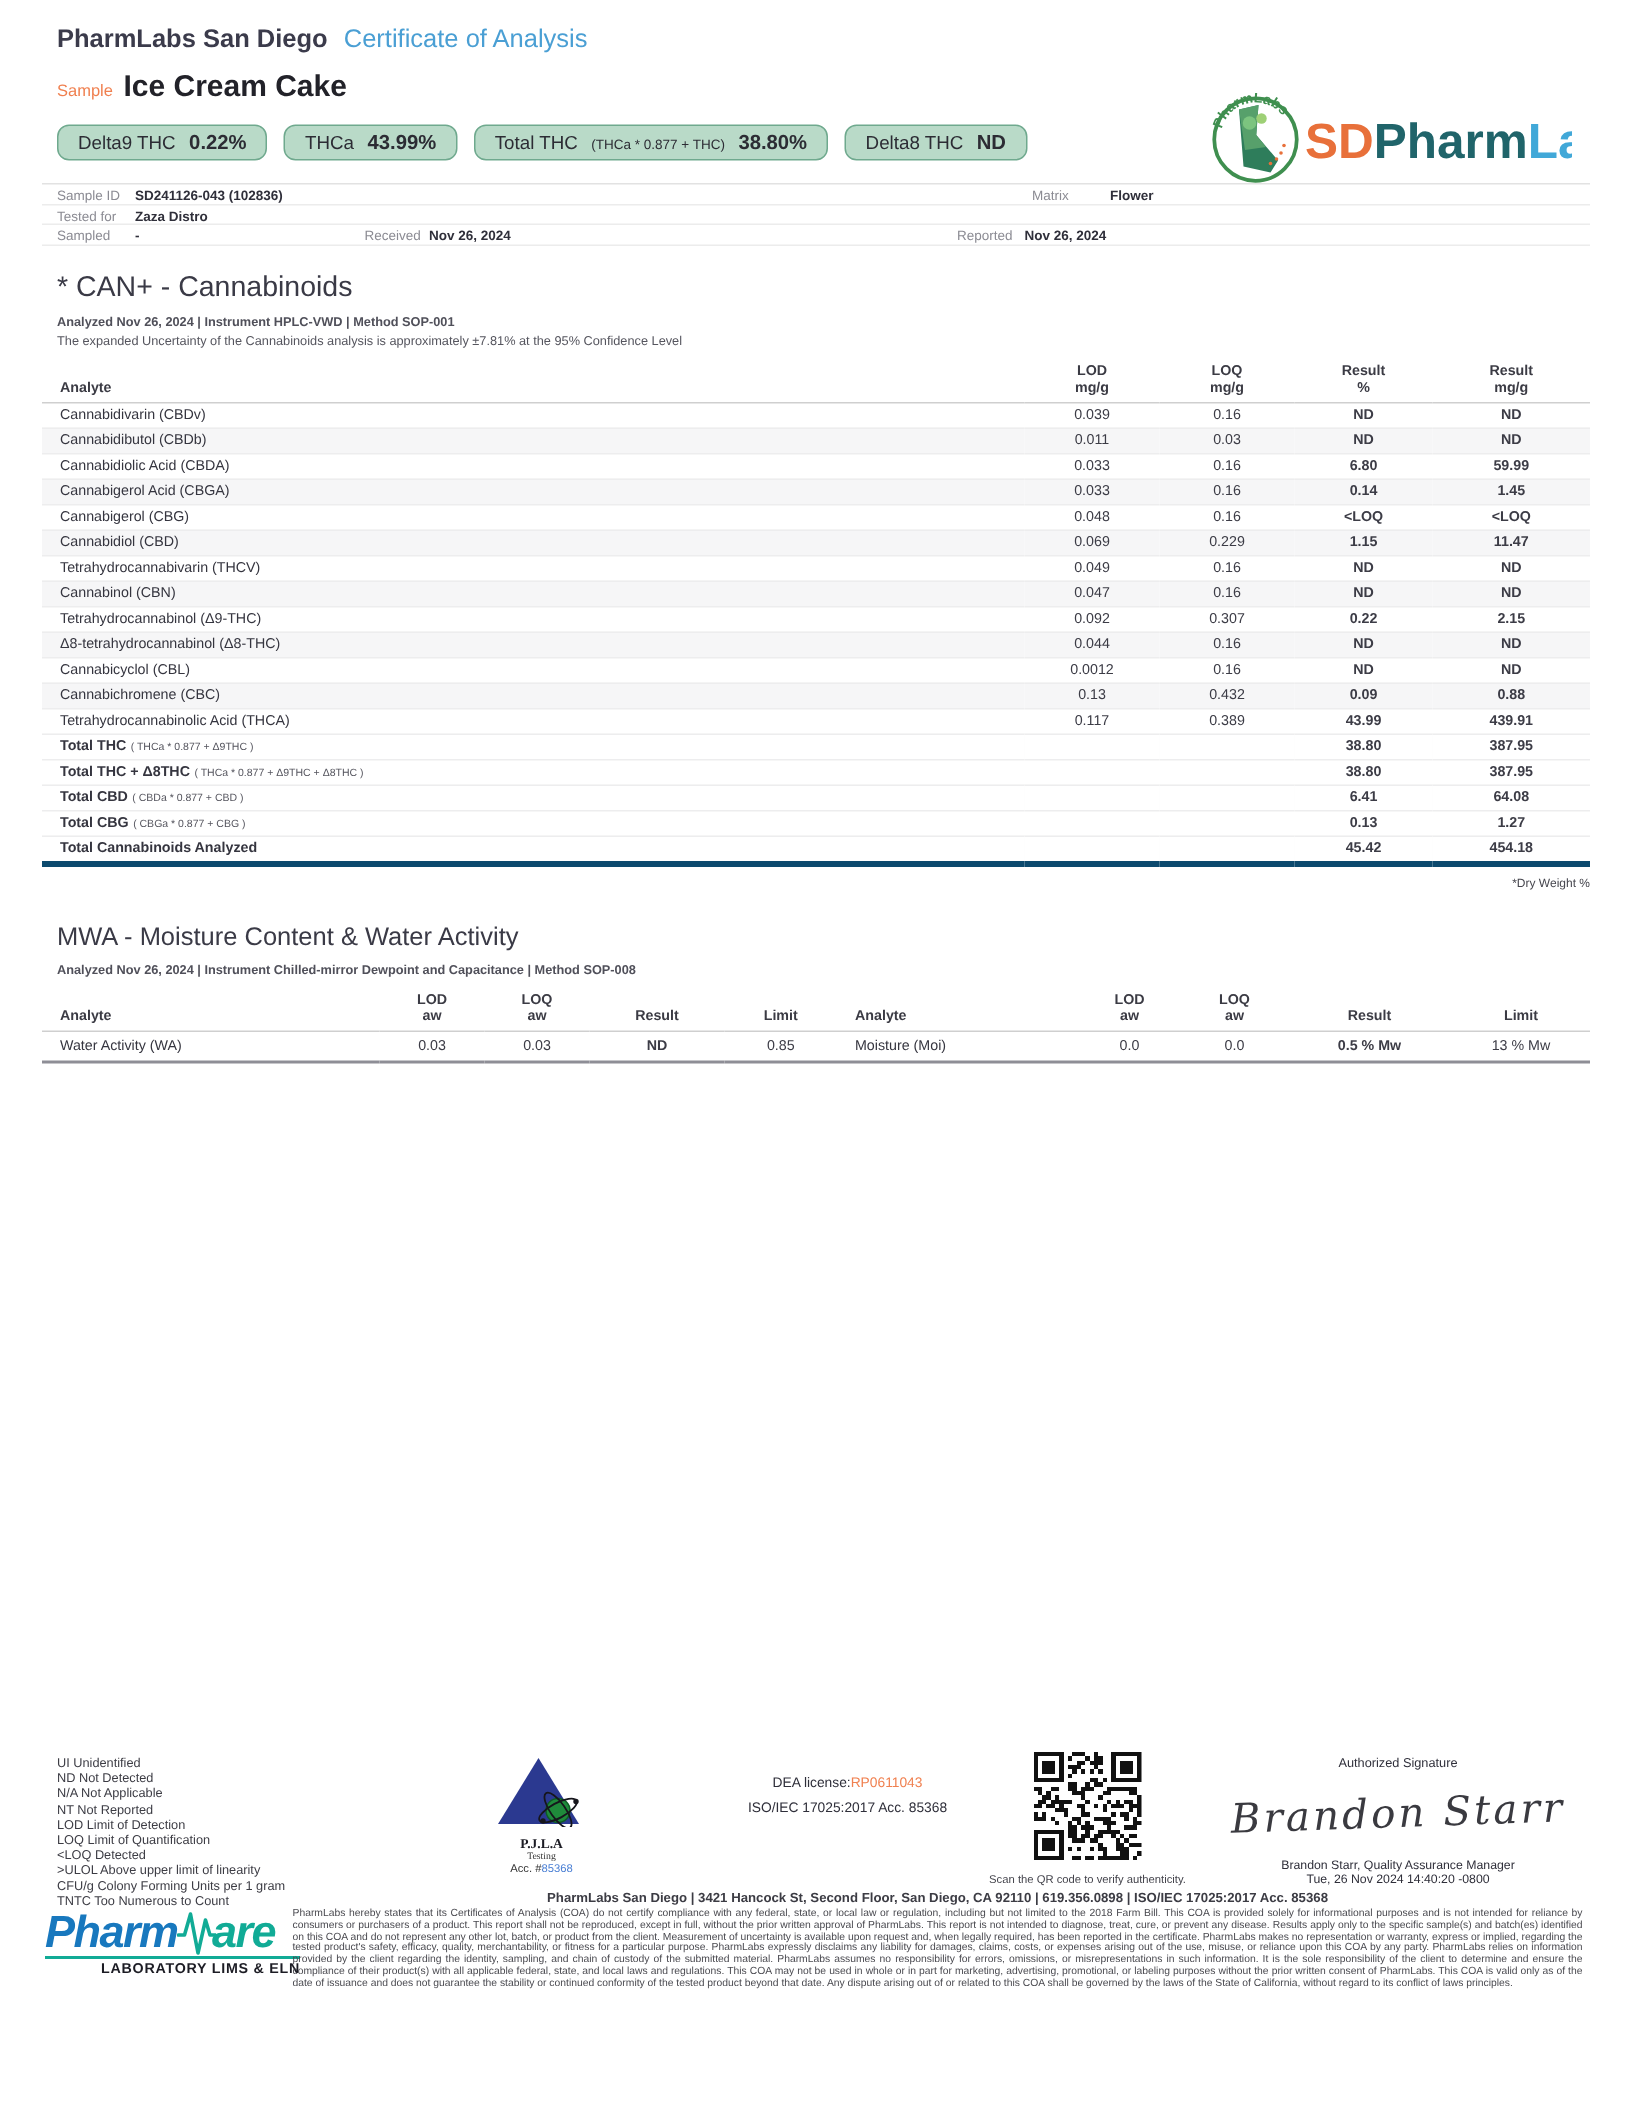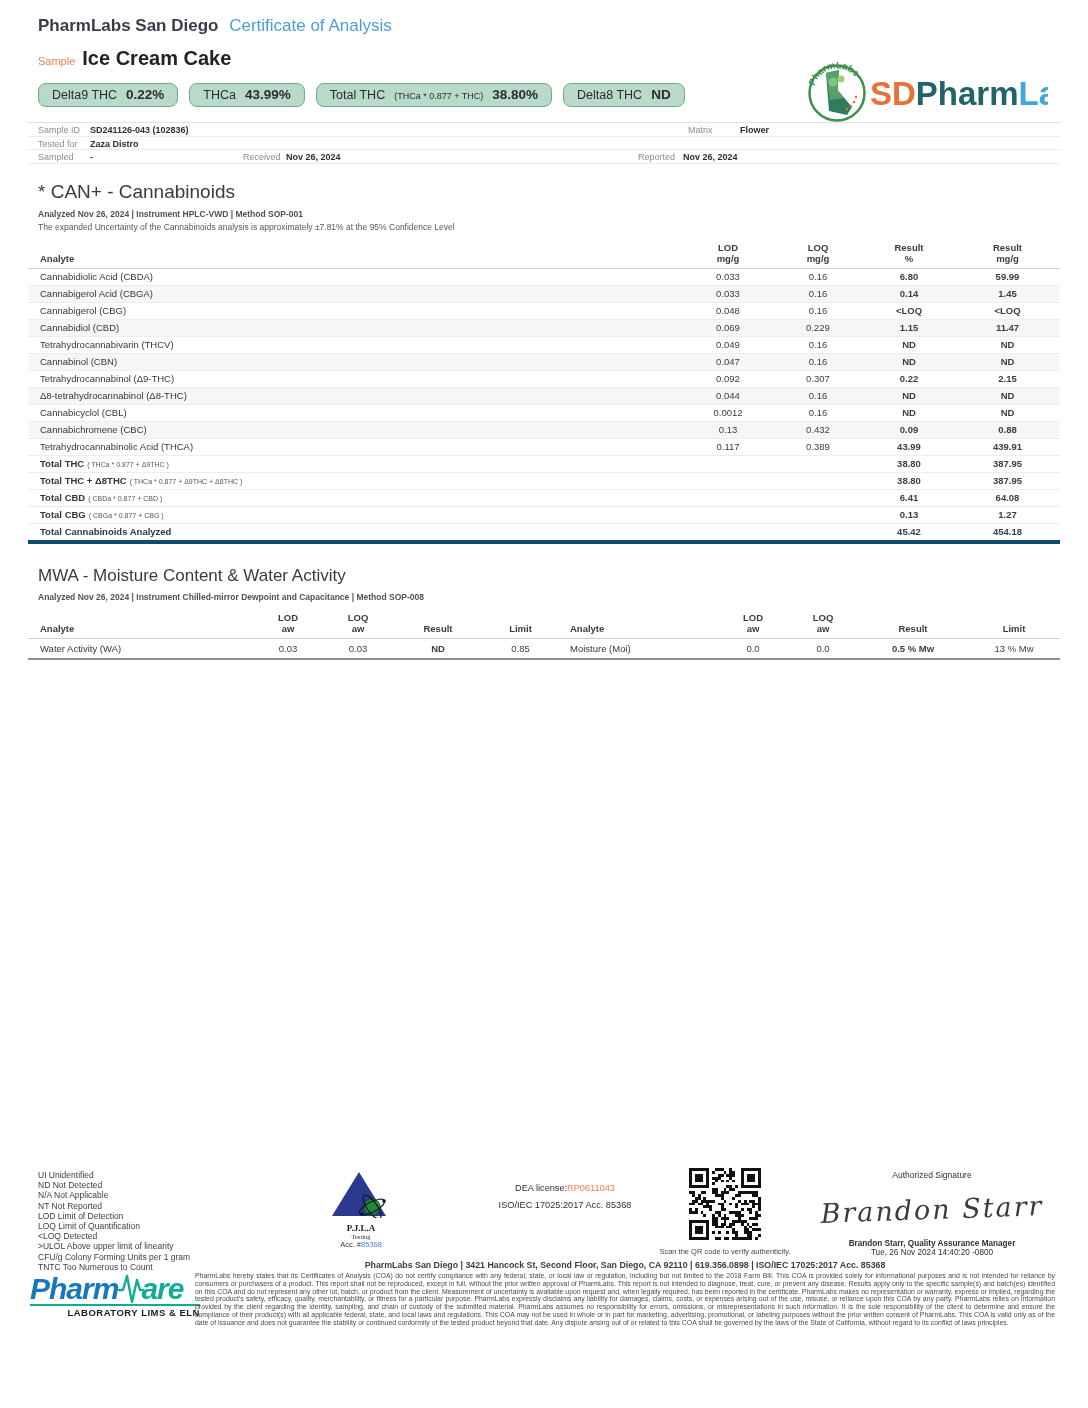--- a/index.html
+++ b/index.html
@@ -70,21 +70,21 @@
   .pjla-acc { font-size:7.5px; color:#333; }
   .pjla-acc .acc-num { color:#4a7fd4; }
   .dea { position:absolute; left:470px; top:12px; width:190px; text-align:center; font-size:9.2px; color:#2f2f3a; line-height:1.8; }
   .dea .dea-num { color:#f08050; }
   .qr-wrap { position:absolute; left:645px; top:0; width:160px; text-align:center; }
   .qr-caption { margin-top:3px; font-size:7.5px; color:#44444c; }
   .sig { position:absolute; left:812px; top:2px; width:240px; text-align:center; }
   .sig-title { font-size:8.5px; color:#2f2f3a; }
   .sig-script { margin-top:14px; font-family:"DejaVu Serif", serif; font-style:italic; font-size:27px;
                 color:#3a3a40; transform:rotate(-2deg); letter-spacing:2px; white-space:nowrap; }
-  .sig-name { margin-top:14px; font-size:8.2px; color:#2f2f3a;font-weight:bold; }
+  .sig-name { margin-top:14px; font-size:8.2px; color:#2f2f3a; }
   .sig-date { font-size:8.2px; color:#2f2f3a; }
 
   .pharmware { position:absolute; left:30px; top:104px; width:170px; }
   .pw-row { display:flex; align-items:center; }
   .pw-pharm { font-size:30px; font-weight:700; font-style:italic; color:#1878be; letter-spacing:-1px; }
   .pw-ware { font-size:30px; font-weight:700; font-style:italic; color:#11ab96; letter-spacing:-1px; margin-left:-3px; }
   .pw-sub { font-size:9.5px; font-weight:700; color:#1c1c24; letter-spacing:.5px; text-align:right; border-top:2px solid #11ab96; padding-top:1px; margin-top:-2px; }
   .address { position:absolute; left:195px; top:92px; width:860px; text-align:center; font-size:8.8px; font-weight:700; color:#3c3c44; }
   .disclaimer { position:absolute; left:195px; top:104px; width:860px; font-size:6.9px; line-height:1.13; text-align:justify; color:#4a4a50; }
 </style>
@@ -198,20 +198,34 @@
             <div>%</div>
           </th>
         <th>
             <div>Result</div>
             <div>mg/g</div>
           </th>
       </tr>
     </thead>
     <tbody>
         <tr>
+          <td class="a-name">Cannabidivarin (CBDv)</td>
+          <td>0.039</td>
+          <td>0.16</td>
+          <td class="res-nd">ND</td>
+          <td class="res-nd">ND</td>
+        </tr>
+        <tr>
+          <td class="a-name">Cannabidibutol (CBDb)</td>
+          <td>0.011</td>
+          <td>0.03</td>
+          <td class="res-nd">ND</td>
+          <td class="res-nd">ND</td>
+        </tr>
+        <tr>
           <td class="a-name">Cannabidiolic Acid (CBDA)</td>
           <td>0.033</td>
           <td>0.16</td>
           <td class="res-num">6.80</td>
           <td class="res-num">59.99</td>
         </tr>
         <tr>
           <td class="a-name">Cannabigerol Acid (CBGA)</td>
           <td>0.033</td>
           <td>0.16</td>
@@ -311,20 +325,21 @@
         </tr>
         <tr class="tot-row tot-final">
           <td class="a-name"><span>Total Cannabinoids Analyzed</span></td>
           <td></td>
           <td></td>
           <td class="res-dark">45.42</td>
           <td class="res-dark">454.18</td>
         </tr>
       </tbody>
   </table>
+  <div class="footnote">*Dry Weight %</div>
 
   <div class="section-title" style="font-size:17px; margin-top:22px;">MWA - Moisture Content &amp; Water Activity</div>
   <div class="meta">Analyzed Nov 26, 2024   |  Instrument Chilled-mirror Dewpoint and Capacitance   | Method SOP-008</div>
 
   <table class="mwa-table">
     <colgroup>
         <col style="width:225px">
         <col style="width:70px">
         <col style="width:70px">
         <col style="width:90px">

